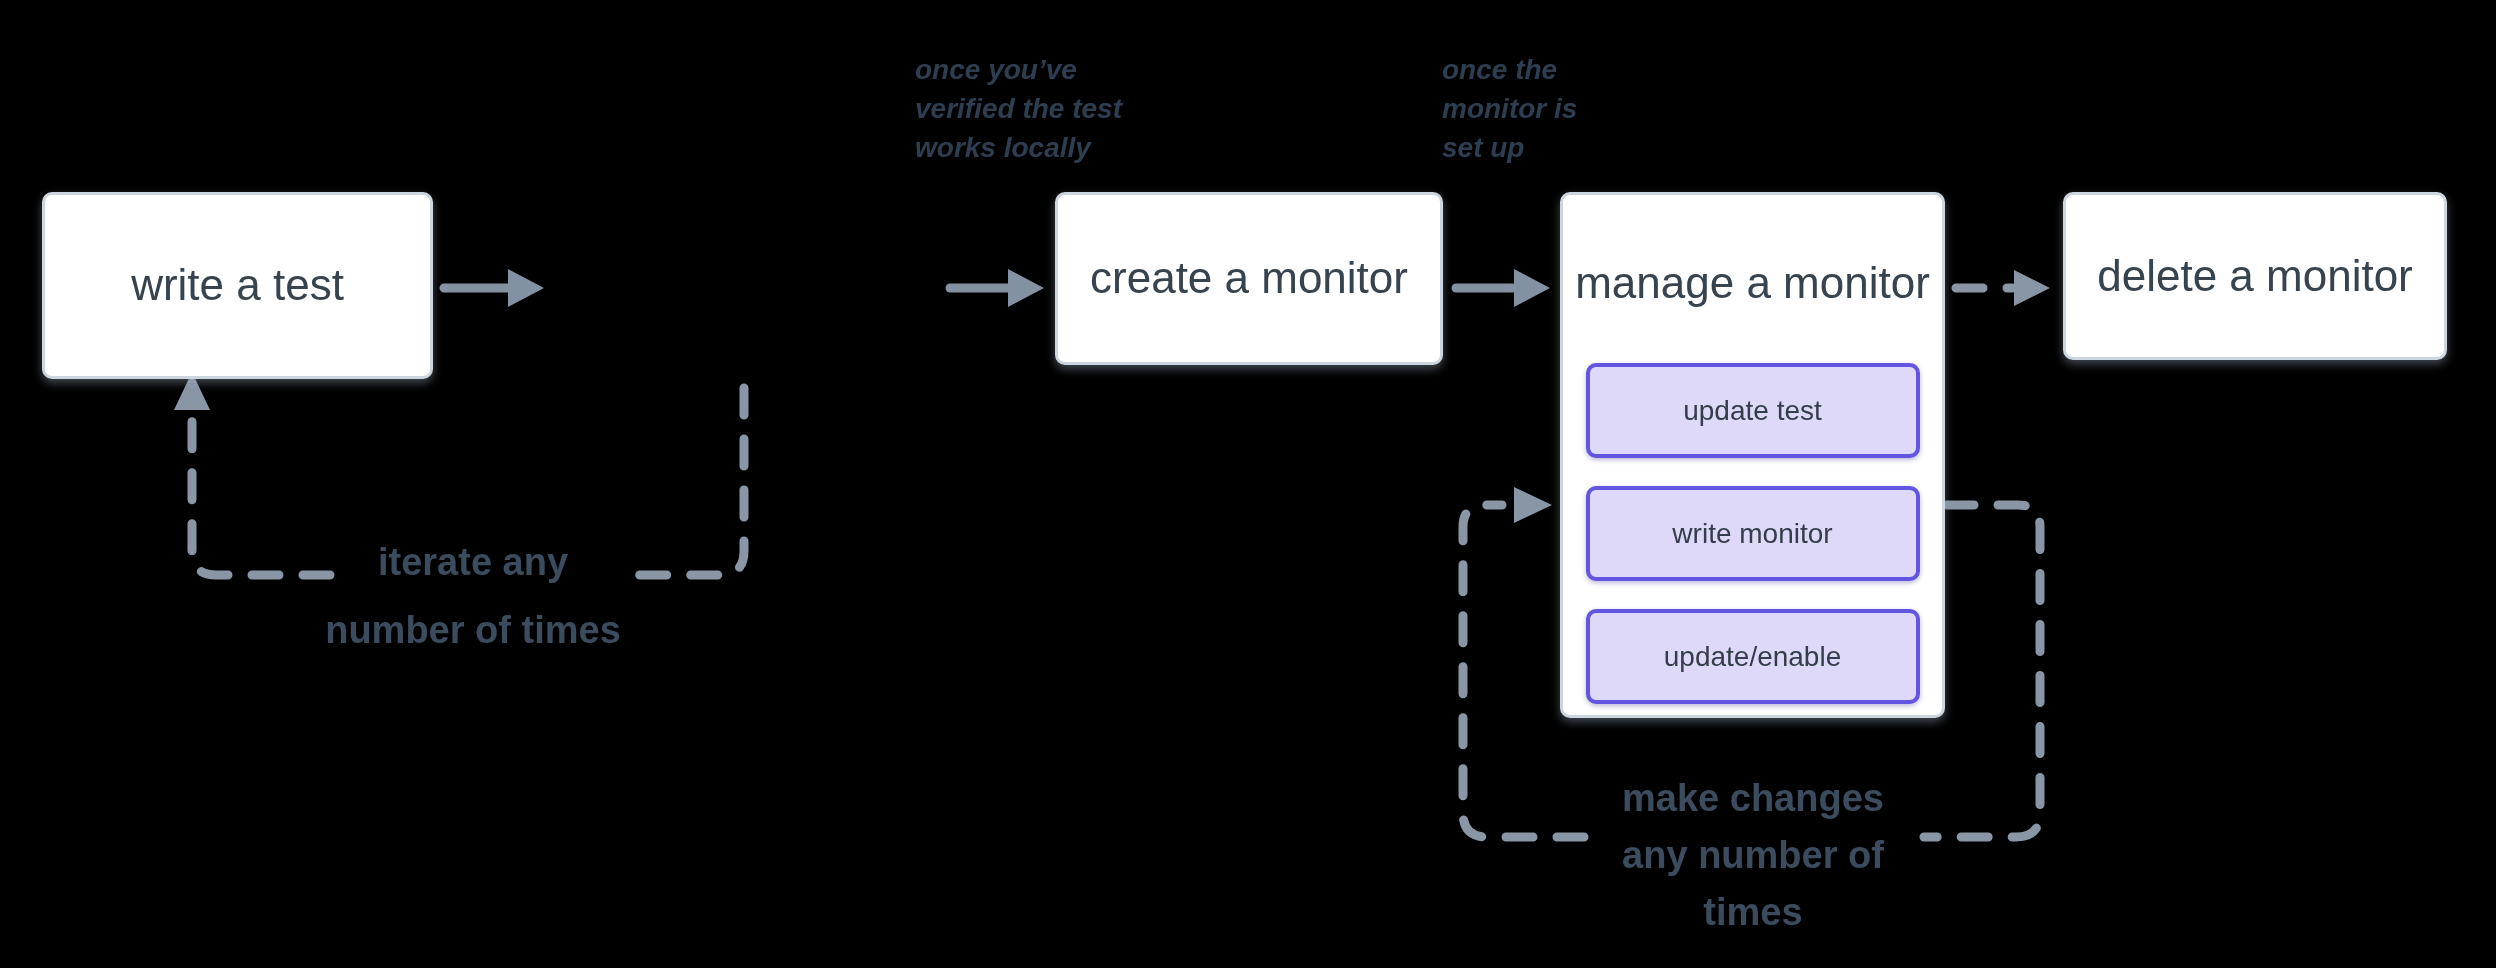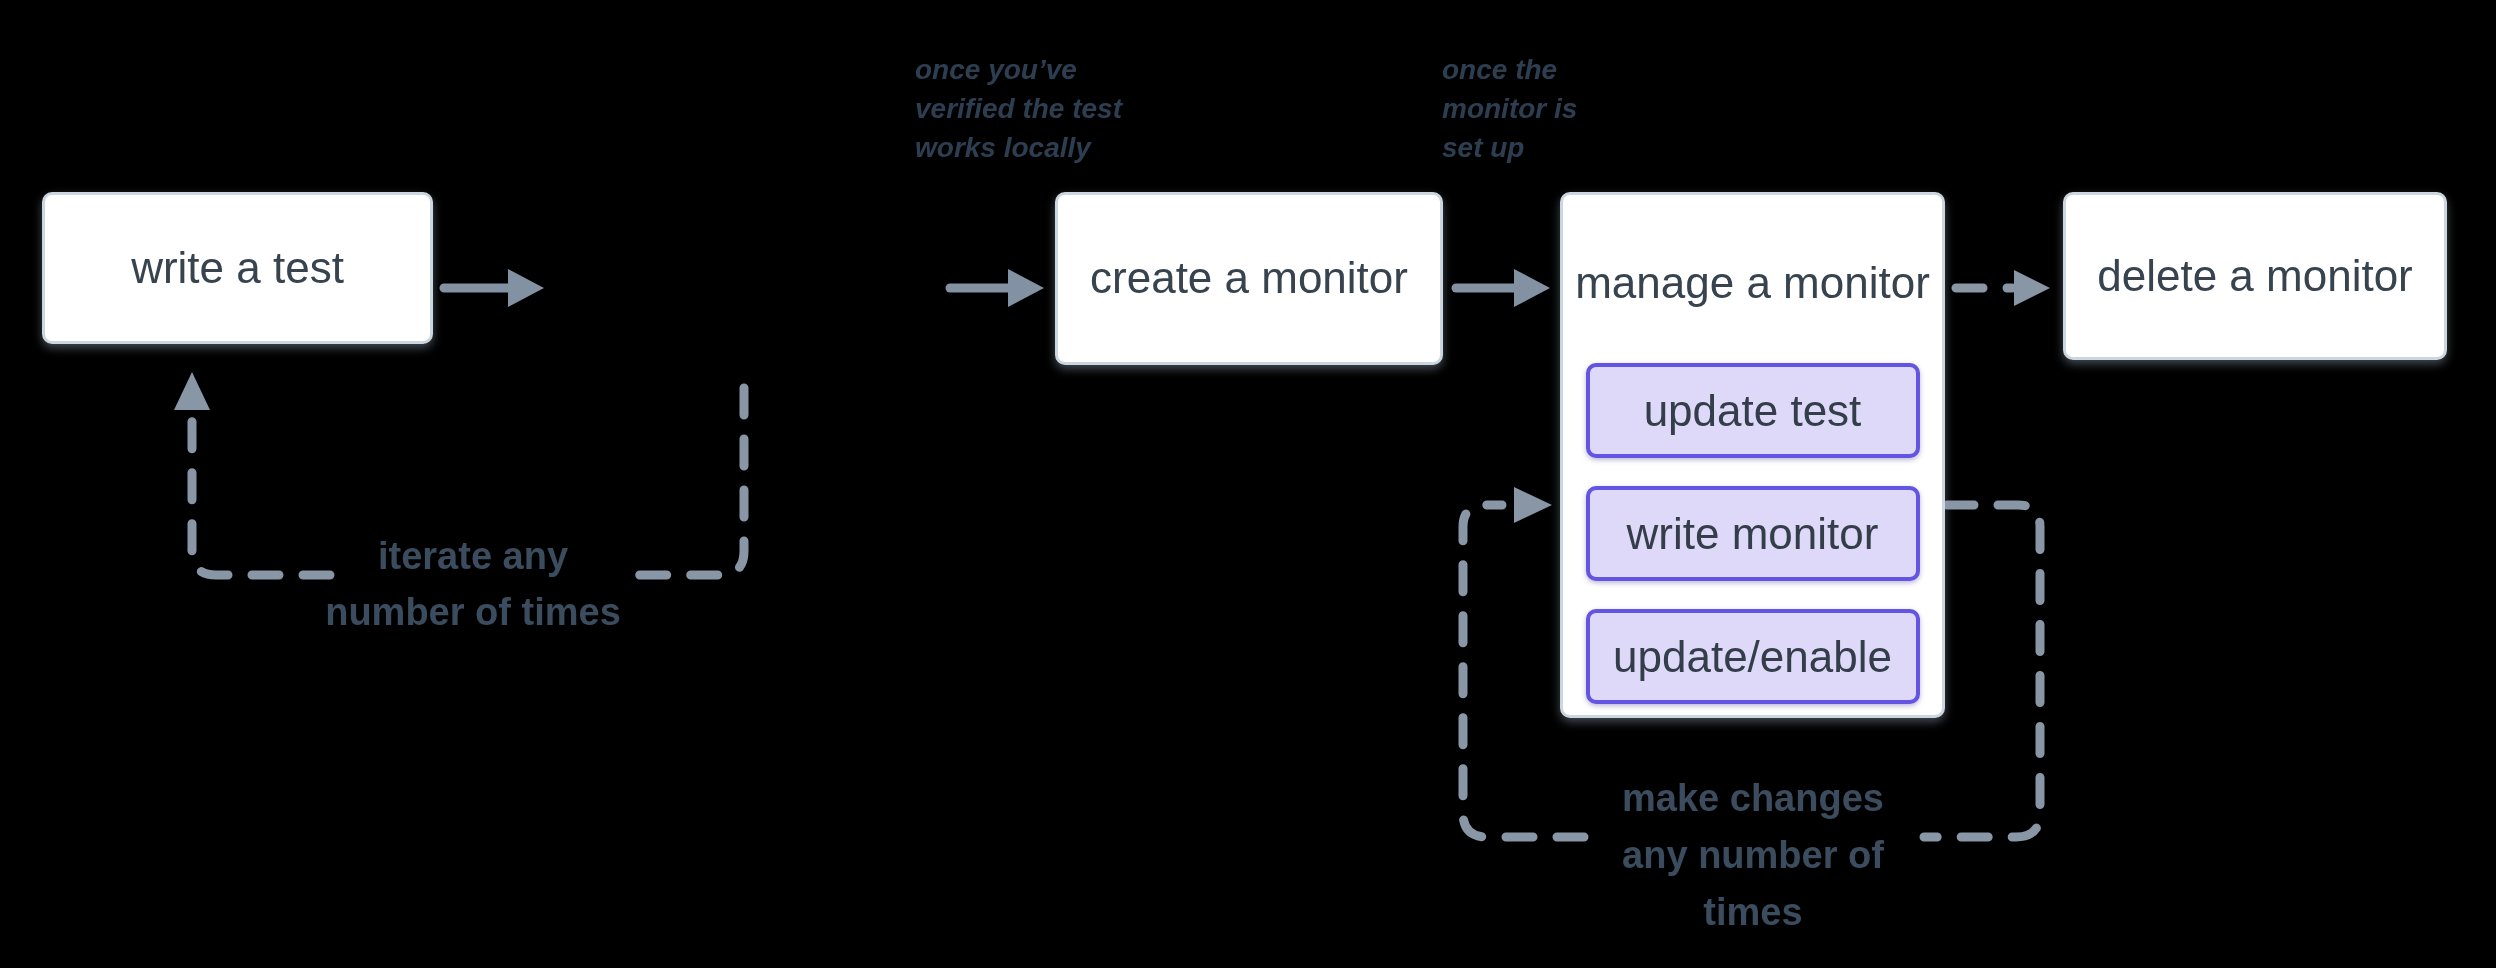--- a/index.html
+++ b/index.html
@@ -29,21 +29,21 @@
     align-items: center;
     justify-content: center;
   }
   .node-label {
     color: var(--box-text, #37434f);
     font-size: 44px;
     line-height: 1.2;
     text-align: center;
     white-space: nowrap;
   }
-  #node-write   { left: 42px;   top: 192px; width: 391px; height: 152px; }
+  #node-write   { left: 42px;   top: 192px; width: 391px; height: 187px; }
   #node-test    { left: 551px;  top: 192px; width: 384px; height: 191px; }
   #node-create  { left: 1055px; top: 192px; width: 388px; height: 173px; }
   #node-delete  { left: 2063px; top: 192px; width: 384px; height: 168px; }
   #node-manage  {
     left: 1560px; top: 192px; width: 385px; height: 526px;
     display: block;
   }
   #manage-title {
     height: 168px;
     padding-top: 8px;
@@ -60,21 +60,21 @@
     border: 4px solid var(--button-border, #6355e2);
     border-radius: 10px;
     box-sizing: border-box;
     display: flex;
     align-items: center;
     justify-content: center;
     box-shadow: 0 2px 5px rgba(60,50,140,0.35);
   }
   .sub-button-label {
     color: var(--button-text, #333e4a);
-    font-size: 44px;
+    font-size: 28px;
     white-space: nowrap;
   }
   .annotation {
     position: absolute;
     z-index: 3;
     color: var(--annotation-text, #2e3e51);
     font-size: 28px;
     font-weight: 700;
     font-style: italic;
     line-height: 39px;
@@ -84,21 +84,21 @@
   #annotation-setup    { left: 1442px; top: 50px; }
   .loop-label {
     position: absolute;
     z-index: 3;
     color: var(--loop-text, #3b4c5e);
     font-size: 38px;
     font-weight: 700;
     text-align: center;
     white-space: pre-line;
   }
-  #loop-label-iterate { left: 313px;  top: 528px; width: 320px; line-height: 56px; }
+  #loop-label-iterate { left: 313px;  top: 528px; width: 320px; line-height: 68px; }
   #loop-label-changes { left: 1588px; top: 770px; width: 330px; line-height: 57px; }
   .flow-line  { stroke: var(--arrow, #8392a2); stroke-width: 9; stroke-linecap: round; fill: none; }
   .dash-line  { stroke: var(--dash, #8896a6);  stroke-width: 9; stroke-linecap: round; fill: none;
                 stroke-dasharray: 27 24; }
   .arrow-head       { fill: var(--arrow, #8392a2); stroke: none; }
   .arrow-head-dash  { fill: var(--dash, #8896a6);  stroke: none; }
 </style>
 </head>
 <body>
 

